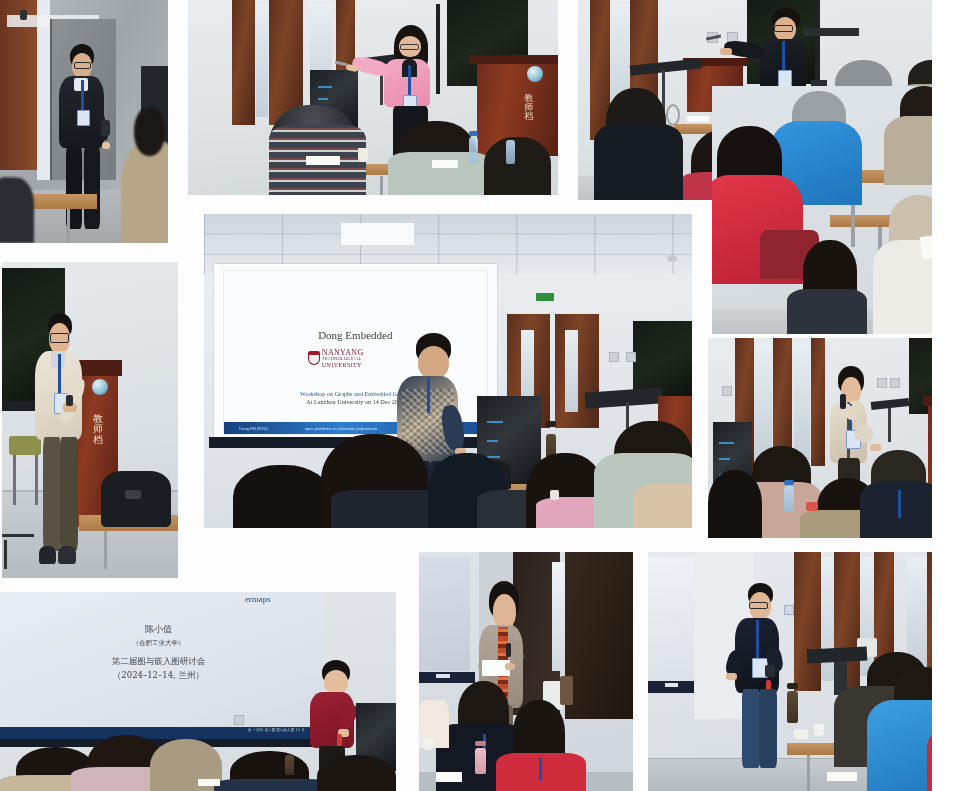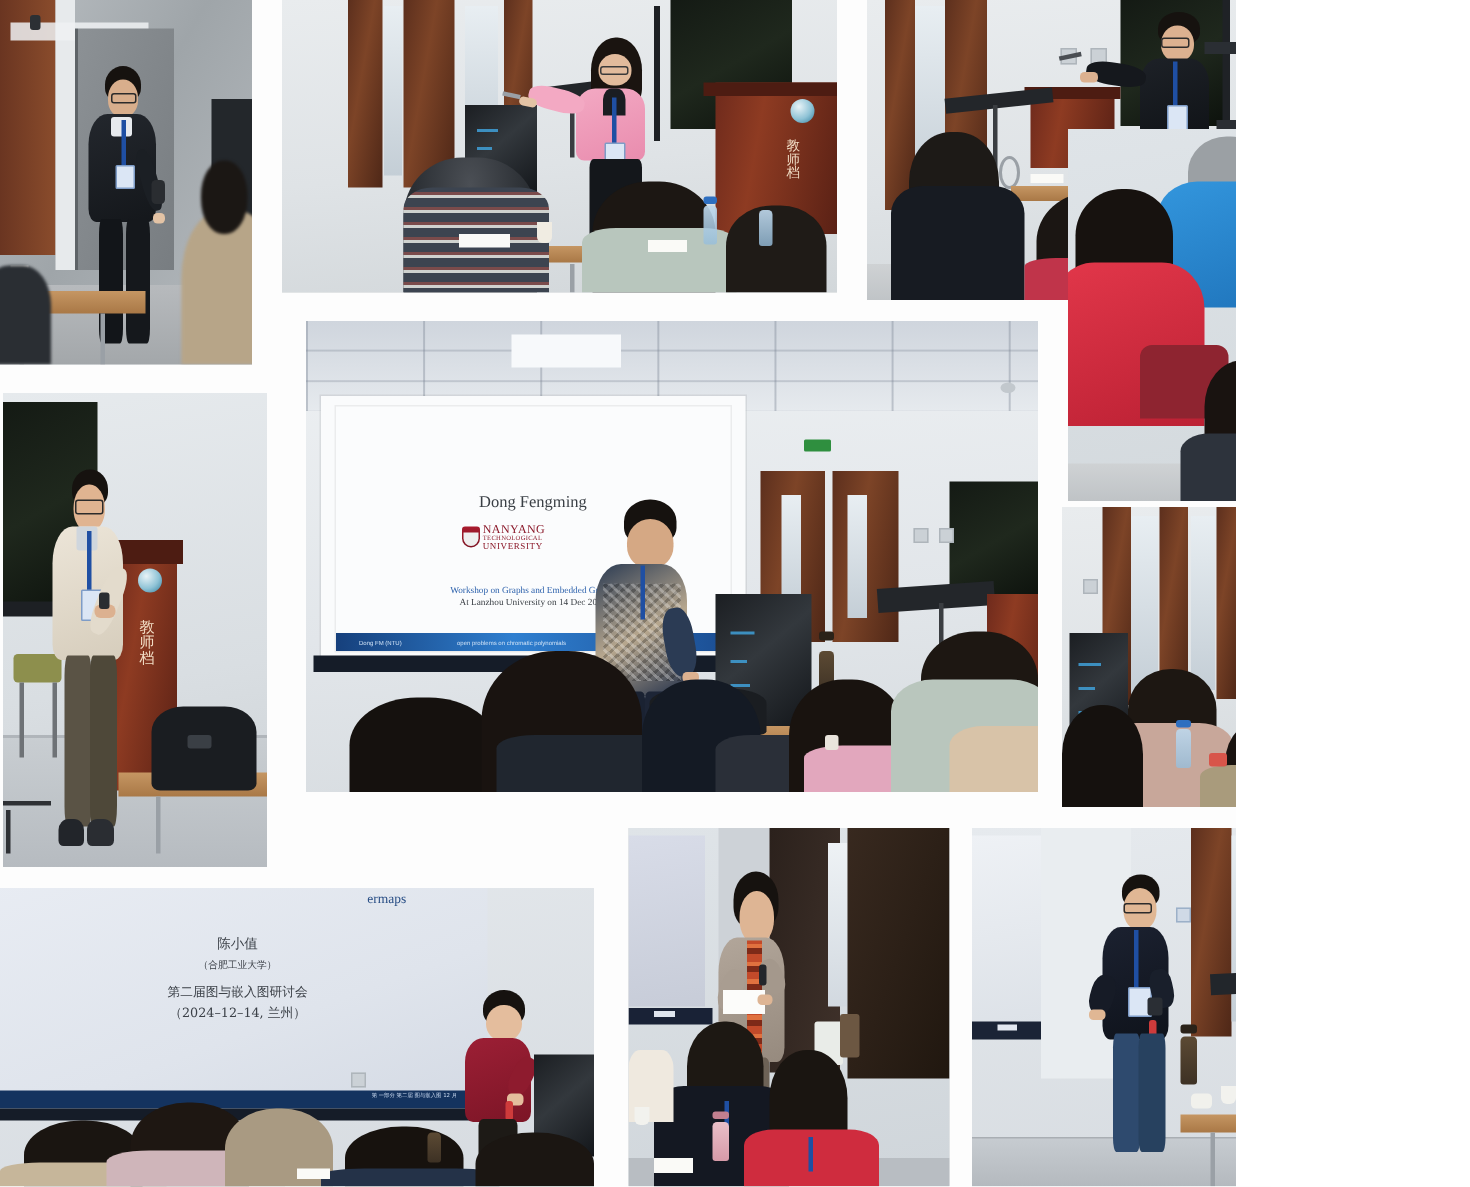--- a/index.html
+++ b/index.html
@@ -2,21 +2,21 @@
 <html><head>
 <meta charset="utf-8">
 <style>
   html,body{margin:0;padding:0;}
   body{
     width:980px;height:791px;
     background:#ffffff;
     font-family:"Liberation Serif", serif;
     overflow:hidden;
   }
-  #collage{position:relative;width:824px;height:791px;background:#fdfdfd;overflow:hidden;}
+  #collage{position:relative;width:932px;height:791px;background:#fdfdfd;overflow:hidden;}
 
   .photo{position:absolute;overflow:hidden;background:#cfd3d6;}
 
   
   .room{position:absolute;inset:0;}
   .wall{position:absolute;inset:0;background:linear-gradient(175deg,#e9ecee 0%,#dfe3e6 55%,#d2d7da 100%);}
   .ceil{position:absolute;left:0;right:0;top:0;height:16%;background:linear-gradient(180deg,#cfd5dd,#e6eaee);}
   .ceilgrid{position:absolute;left:0;right:0;top:0;height:16%;
     background-image:linear-gradient(90deg,rgba(120,130,145,.38) 1px,transparent 1px),
                      linear-gradient(0deg,rgba(120,130,145,.30) 1px,transparent 1px);
@@ -286,21 +286,21 @@
       <div class="wall" style="background:linear-gradient(175deg,#eef1f3,#e2e6ea 60%,#d6dbdf);"></div>
       <div class="ceil" style="height:19%;"></div>
       <div class="ceilgrid" style="height:19%;"></div>
       <div style="position:absolute;left:28%;top:3%;width:15%;height:7%;background:#f7f9fb;"></div>
       <div style="position:absolute;right:3%;top:13%;width:10px;height:7px;background:#c2c8cd;border-radius:50%;"></div>
 
       <div style="position:absolute;left:2%;top:16%;width:58%;height:57%;background:#fafbfc;box-shadow:0 0 0 1px rgba(0,0,0,.07);"></div>
       <div class="screenbar" style="left:1%;top:71%;width:60%;height:3.5%;background:#151c28;"></div>
 
       <div class="slide" style="left:4%;top:18%;width:54%;height:52%;">
-        <div class="slidename" style="top:36%;font-size:11px;">Dong Fengming</div>
+        <div class="slidename" style="top:36%;font-size:11px;">Dong Embedded</div>
         <div class="ntu" style="left:32%;top:48%;">
           <div class="ntushield"></div>
           <div class="ntutxt" style="font-size:6px;">
             <div style="font-size:8px;letter-spacing:.3px;">NANYANG</div>
             <div style="font-size:4.4px;letter-spacing:.2px;">TECHNOLOGICAL</div>
             <div style="font-size:6px;letter-spacing:.4px;">UNIVERSITY</div>
           </div>
         </div>
         <div class="slidesub" style="top:73%;font-size:6.2px;">
           <div>Workshop on Graphs and Embedded Graphs</div>

